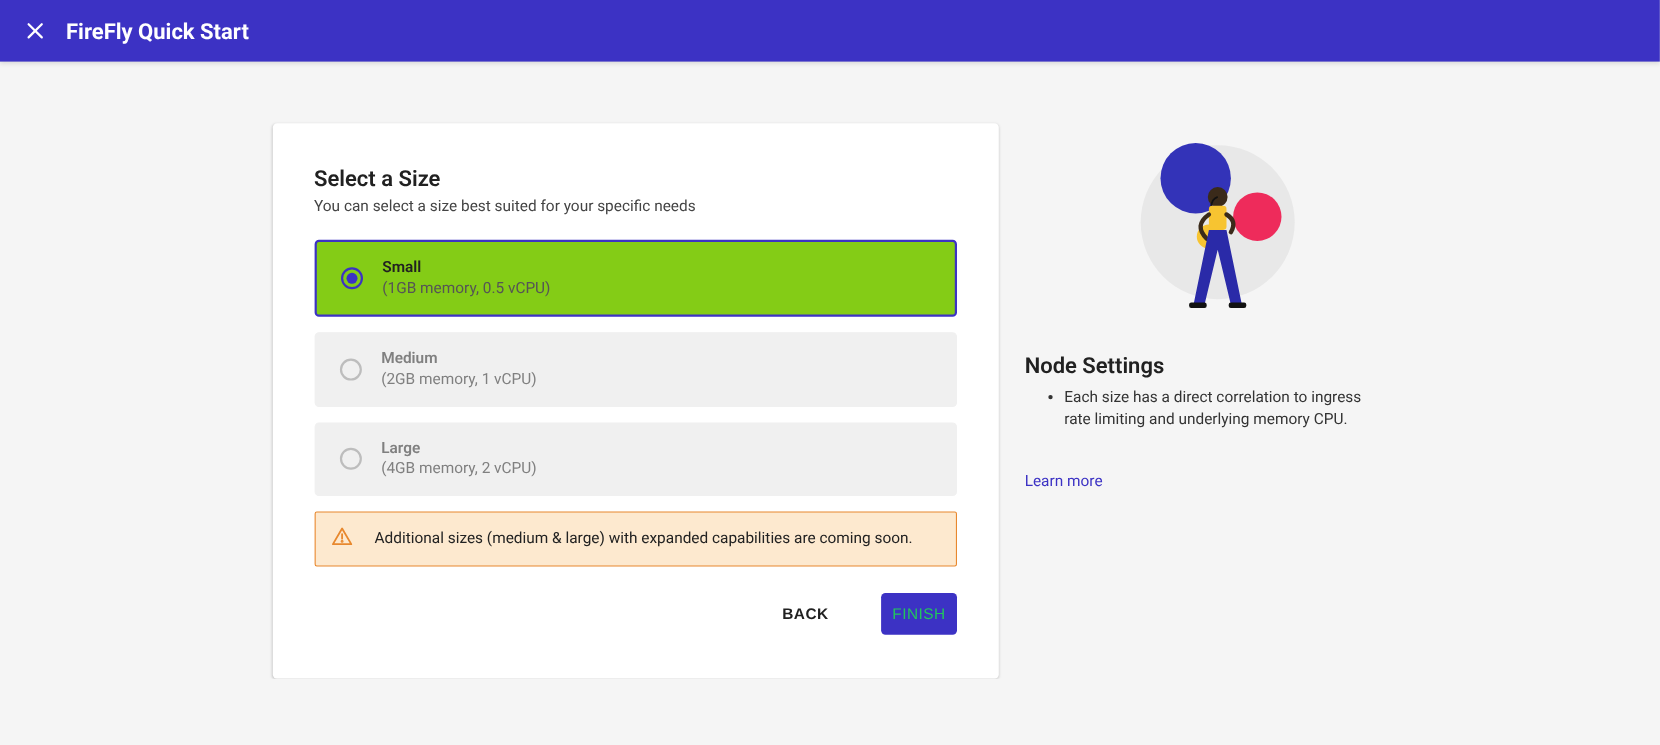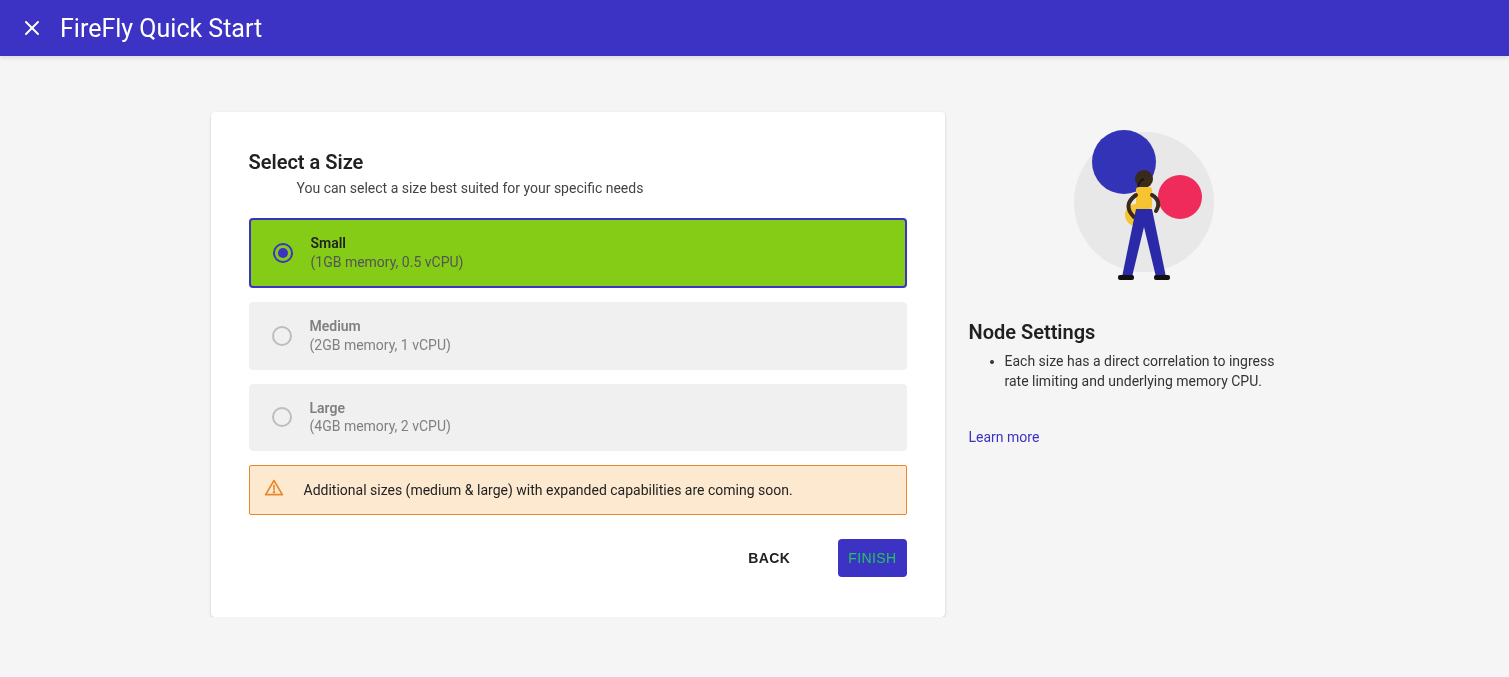--- a/index.html
+++ b/index.html
@@ -24,22 +24,22 @@
     .close-btn {
       display: inline-flex;
       align-items: center;
       justify-content: center;
       width: 24px;
       height: 24px;
       cursor: pointer;
       margin-right: 16px;
     }
     .header-title {
-      font-size: 25px;
-      font-weight: 400;
+      font-size: 20px;
+      font-weight: 700;
       flex: 1;
     }
     .step-indicator {
       display: flex;
       align-items: center;
     }
     .step-check {
       width: 20px;
       height: 20px;
       border-radius: 50%;
@@ -63,35 +63,34 @@
     .content {
       display: flex;
       justify-content: center;
       align-items: flex-start;
       padding-top: 56px;
       gap: 24px;
     }
 
     .card {
       background: #fff;
-      width: 734px;
+      width: 660px;
       border-radius: 4px;
       box-shadow: 0 1px 3px rgba(0,0,0,0.12), 0 1px 2px rgba(0,0,0,0.08);
       padding: 38px 38px 40px 38px;
     }
     .card-title {
       font-size: 20px;
       font-weight: 600;
       margin-bottom: 6px;
     }
     .card-subtitle {
       font-size: 14px;
       color: #444;
       margin-bottom: 22px;
-      margin-left: 48px;
     }
 
     .option {
       display: flex;
       align-items: center;
       padding: 14px 22px;
       border-radius: 4px;
       margin-bottom: 14px;
     }
     .option.selected {

